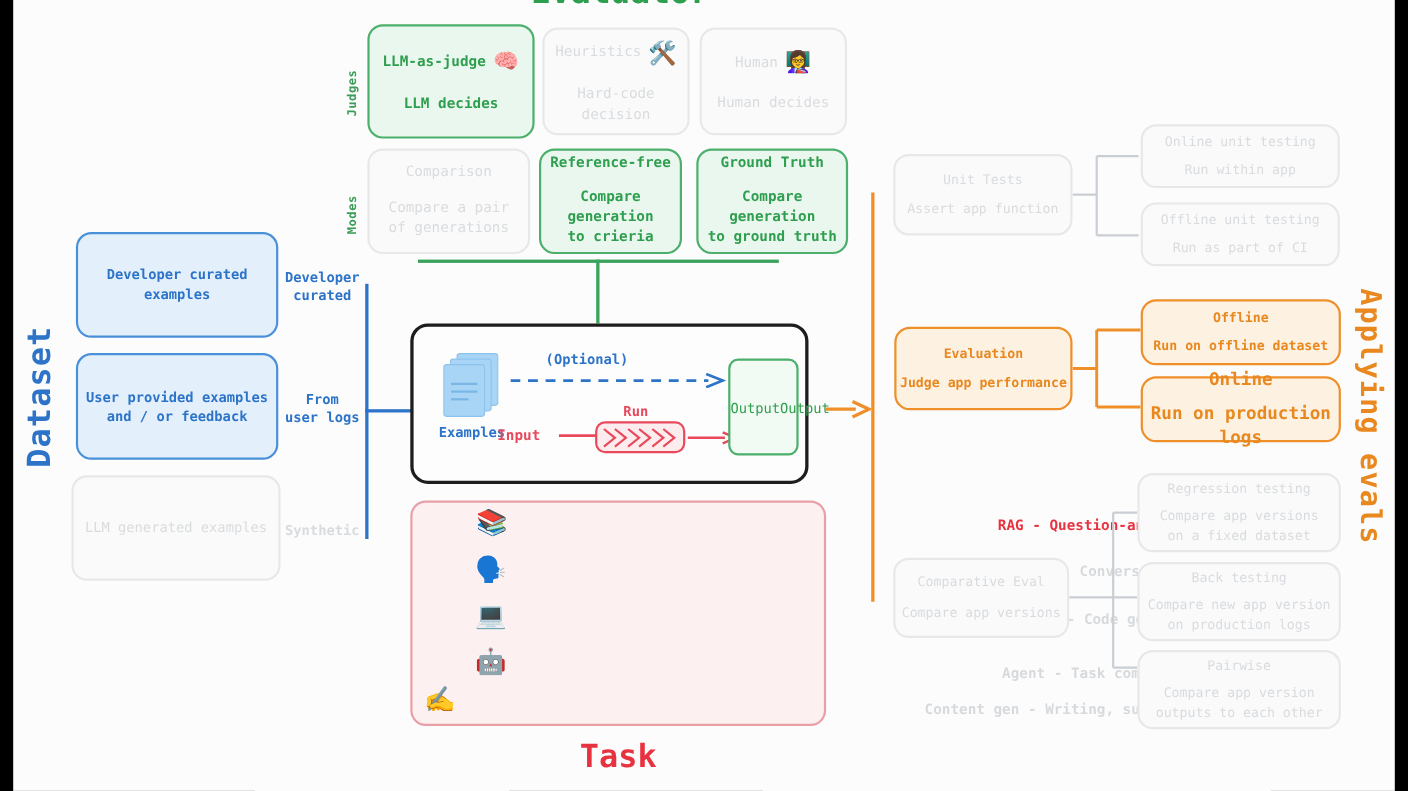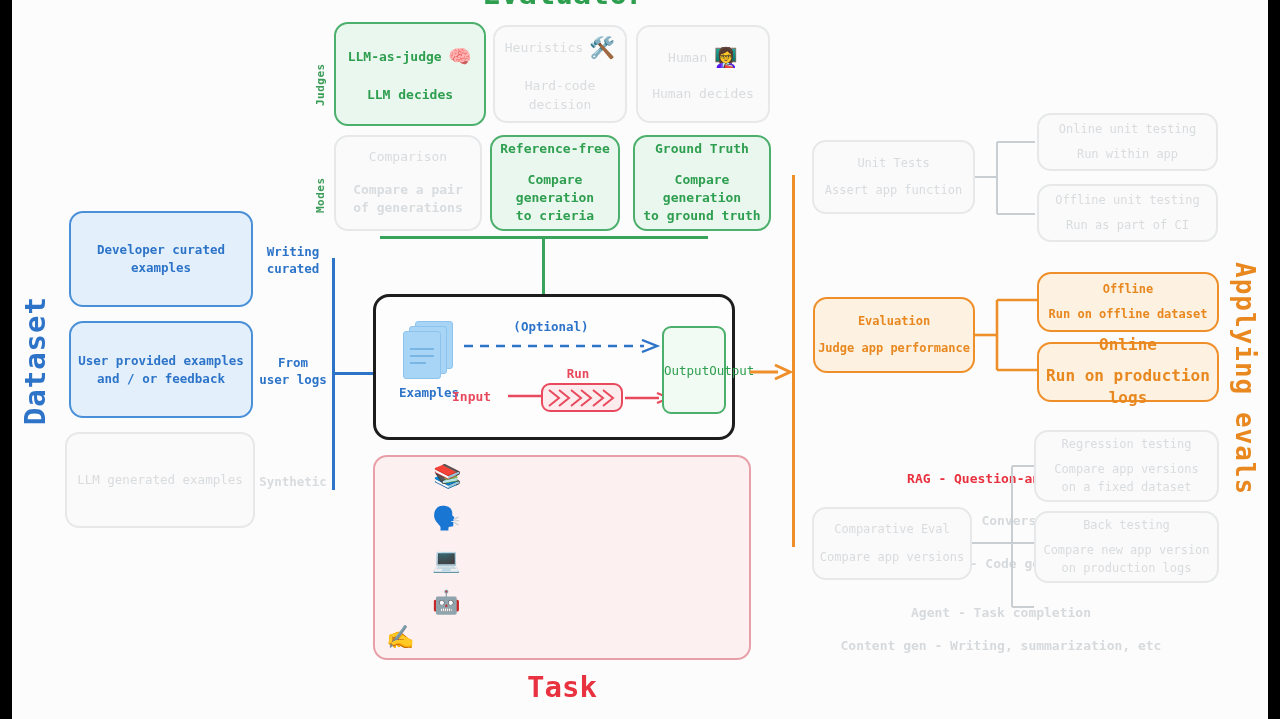--- a/index.html
+++ b/index.html
@@ -187,21 +187,21 @@
   <div class="box faded hatch-grey" style="left:624px;top:25px;width:134px;height:98px;font-size:13px;">
     <div style="display:flex;align-items:center;gap:7px;">
       <span class="ttl" style="font-weight:normal;">Human</span>
       <span class="emoji" style="font-size:19px;">👩‍🏫</span>
     </div>
     <div class="sub" style="margin-top:14px;">Human decides</div>
   </div>
 
   <div class="box faded hatch-grey" style="left:322px;top:135px;width:148px;height:96px;font-size:13px;">
     <div class="ttl" style="font-weight:normal;">Comparison</div>
-    <div class="sub" style="margin-top:14px;white-space:pre-line;font-weight:bold;">Compare a pair
+    <div class="sub" style="margin-top:14px;white-space:pre-line;">Compare a pair
 of generations</div>
   </div>
 
   <div class="box green hatch-green" style="left:478px;top:135px;width:130px;height:96px;font-size:13px;">
     <div class="ttl">Reference-free</div>
     <div class="sub" style="margin-top:12px;white-space:pre-line;font-weight:bold;">Compare generation
 to crieria</div>
   </div>
 
   <div class="box green hatch-green" style="left:621px;top:135px;width:138px;height:96px;font-size:13px;">
@@ -220,21 +220,21 @@
 examples</div>
   </div>
   <div class="box faded hatch-grey" style="left:53px;top:432px;width:190px;height:96px;font-size:12.5px;">
     <div class="ttl" style="white-space:pre-line;font-weight:normal;">LLM generated examples</div>
   </div>
   <div class="box blue hatch-blue" style="left:57px;top:321px;width:184px;height:97px;font-size:12.5px;">
     <div class="ttl" style="white-space:pre-line;">User provided examples
 and / or feedback</div>
   </div>
 
-  <div class="txtlabel" style="left:236px;top:244px;width:90px;color:#2d74c9;white-space:pre-line;">Writing
+  <div class="txtlabel" style="left:236px;top:244px;width:90px;color:#2d74c9;white-space:pre-line;">Developer
 curated</div>
   <div class="txtlabel" style="left:234px;top:355px;width:94px;color:#2d74c9;white-space:pre-line;">From
 user logs</div>
   <div class="txtlabel" style="left:234px;top:474px;width:94px;color:#d9dcdf;white-space:pre-line;">Synthetic</div>
 
   <div class="ln v" style="left:320px;top:258px;height:232px;background:#2d74c9;width:2.5px;"></div>
   <div class="ln h" style="left:320px;top:372px;width:44px;background:#2d74c9;height:2.5px;"></div>
 
   <div id="pipeline">
 
@@ -243,21 +243,21 @@
       <div class="docsheet" style="left:6px;top:5px;"></div>
       <div class="docsheet" style="left:0px;top:10px;">
         <div class="docline" style="top:16px;"></div>
         <div class="docline" style="top:23px;"></div>
         <div class="docline" style="top:30px;width:16px;"></div>
       </div>
     </div>
     <div style="position:absolute;left:10px;top:88px;width:86px;text-align:center;
                 font-size:12.5px;font-weight:bold;color:#2d74c9;">Examples</div>
 
-    <div style="position:absolute;left:120px;top:22px;width:110px;text-align:center;
+    <div style="position:absolute;left:120px;top:22px;width:110px;
                 font-size:12.5px;font-weight:bold;color:#2d74c9;">(Optional)</div>
     <svg width="200" height="14" style="position:absolute;left:88px;top:42px;">
       <line x1="0" y1="7" x2="180" y2="7" stroke="#2d74c9" stroke-width="2.6" stroke-dasharray="9,7"></line>
       <path d="M178 1 L193 7 L178 13" fill="none" stroke="#2d74c9" stroke-width="2.4"></path>
     </svg>
 
     <div style="position:absolute;left:76px;top:92px;font-size:13px;font-weight:bold;color:#e8495c;">Input</div>
     <svg width="72" height="14" style="position:absolute;left:132px;top:92px;">
       <line x1="0" y1="7" x2="58" y2="7" stroke="#e8495c" stroke-width="2.4"></line>
       <path d="M56 2 L68 7 L56 12" fill="none" stroke="#e8495c" stroke-width="2.2"></path>
@@ -364,14 +364,19 @@
   <div class="box faded hatch-grey" style="left:1022px;top:430px;width:185px;height:72px;font-size:12px;">
     <div class="ttl" style="font-weight:normal;">Regression testing</div>
     <div class="sub" style="margin-top:8px;white-space:pre-line;">Compare app versions
 on a fixed dataset</div>
   </div>
   <div class="box faded hatch-grey" style="left:1022px;top:511px;width:185px;height:72px;font-size:12px;">
     <div class="ttl" style="font-weight:normal;">Back testing</div>
     <div class="sub" style="margin-top:8px;white-space:pre-line;">Compare new app version
 on production logs</div>
   </div>
+  <div class="box faded hatch-grey" style="left:1022px;top:591px;width:185px;height:72px;font-size:12px;">
+    <div class="ttl" style="font-weight:normal;">Pairwise</div>
+    <div class="sub" style="margin-top:8px;white-space:pre-line;">Compare app version
+outputs to each other</div>
+  </div>
 
 </div>
 
 </body></html>

